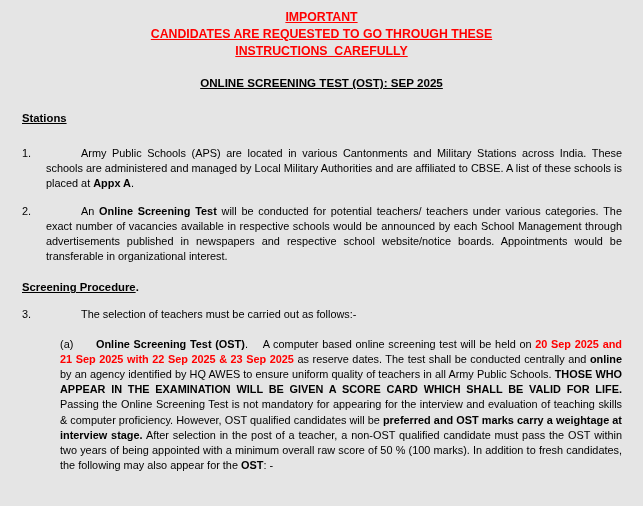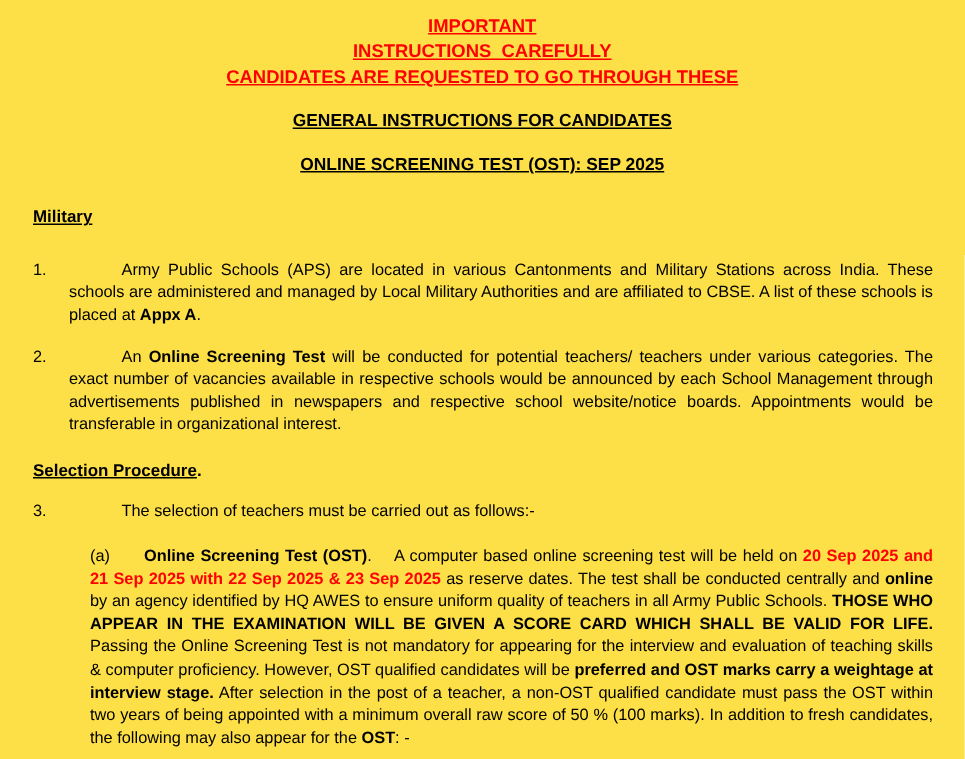--- a/index.html
+++ b/index.html
@@ -11,21 +11,21 @@
     width: 643px;
     height: 506px;
     font-family: "Liberation Sans", sans-serif;
     color: #000000;
     overflow: hidden;
   }
   .page {
     position: relative;
     width: 643px;
     height: 506px;
-    background: #fde047;
+    background: #e5e5e5;
     padding: 0;
     box-sizing: border-box;
   }
 
   
   .banner {
     text-align: center;
     color: #FF0000;
     font-weight: bold;
     font-size: 12.3px;
@@ -114,48 +114,45 @@
   .redb { color: #FF0000; font-weight: bold; }
   .bu { font-weight: bold; }
 </style>
 </head>
 <body>
 
 <div class="page">
 
   <div class="banner">
     <span class="ln"><span class="u">IMPORTANT</span></span>
+    <span class="ln"><span class="u">CANDIDATES ARE REQUESTED TO GO THROUGH THESE</span></span>
     <span class="ln"><span class="u">INSTRUCTIONS  CAREFULLY</span></span>
-    <span class="ln"><span class="u">CANDIDATES ARE REQUESTED TO GO THROUGH THESE</span></span>
   </div>
 
-  <div class="doc-heading h-gen">
-    <span>GENERAL INSTRUCTIONS FOR CANDIDATES</span>
-  </div>
 
   <div class="doc-heading h-ost">
     <span>ONLINE SCREENING TEST (OST): SEP 2025</span>
   </div>
 
   <div class="sec-head sec-general">
-    <span class="u">Military</span>
+    <span class="u">Stations</span>
   </div>
 
   <div class="para p1">
     <span class="num">1.</span>
     <span class="body"><span>Army Public Schools (APS) are located in various Cantonments and Military Stations across India. These schools are administered and managed by Local Military Authorities and are affiliated to CBSE. A list of these schools is placed at </span><span class="b">Appx A</span><span>.</span></span>
   </div>
 
   <div class="para p2">
     <span class="num">2.</span>
     <span class="body"><span>An </span><span class="b">Online Screening Test</span><span> will be conducted for potential teachers/ teachers under various categories. The exact number of vacancies available in respective schools would be announced by each School Management through advertisements published in newspapers and respective school website/notice boards. Appointments would be transferable in organizational interest.</span></span>
   </div>
 
   <div class="sec-head sec-selection">
-    <span class="u">Selection Procedure</span><span>.</span>
+    <span class="u">Screening Procedure</span><span>.</span>
   </div>
 
   <div class="para p3">
     <span class="num">3.</span>
     <span class="body">The selection of teachers must be carried out as follows:-</span>
   </div>
 
   <div class="subpara">
     <span class="mark">(a)</span>
     <span class="body"><span class="bu">Online Screening Test (OST)</span><span>.</span>&nbsp;&nbsp;&nbsp;&nbsp;<span>A computer based online screening test  will be held on </span><span class="redb">20 Sep 2025 and 21 Sep 2025 with 22 Sep 2025 &amp; 23 Sep 2025</span><span> as reserve dates. The test shall be conducted centrally and </span><span class="b">online</span><span> by an agency identified by HQ AWES to ensure uniform quality of teachers in all Army Public Schools. </span><span class="b">THOSE WHO APPEAR IN THE EXAMINATION WILL BE GIVEN A SCORE CARD WHICH SHALL BE VALID FOR LIFE.</span><span> Passing  the Online Screening Test is not mandatory for appearing for the interview and evaluation of teaching skills &amp; computer proficiency. However, OST qualified candidates will be </span><span class="b">preferred and OST marks carry a weightage at interview stage.</span><span> After selection in the post of a teacher, a non-OST qualified candidate must pass the OST within  two years of being appointed with a minimum overall  raw score of 50 % (100 marks). In addition to fresh candidates, the following may also appear for the </span><span class="b">OST</span><span>: -</span></span>

